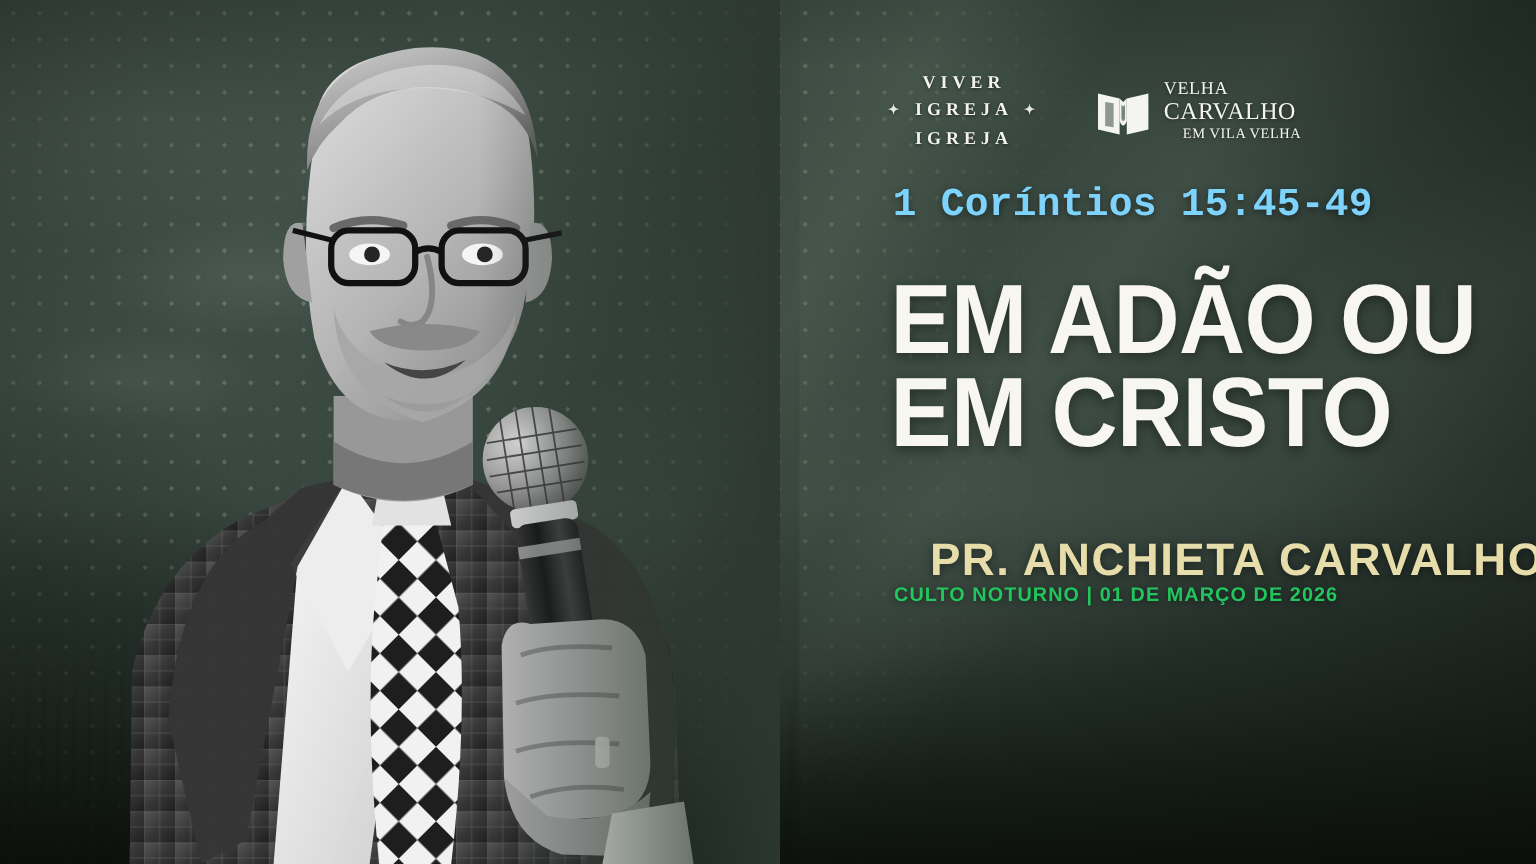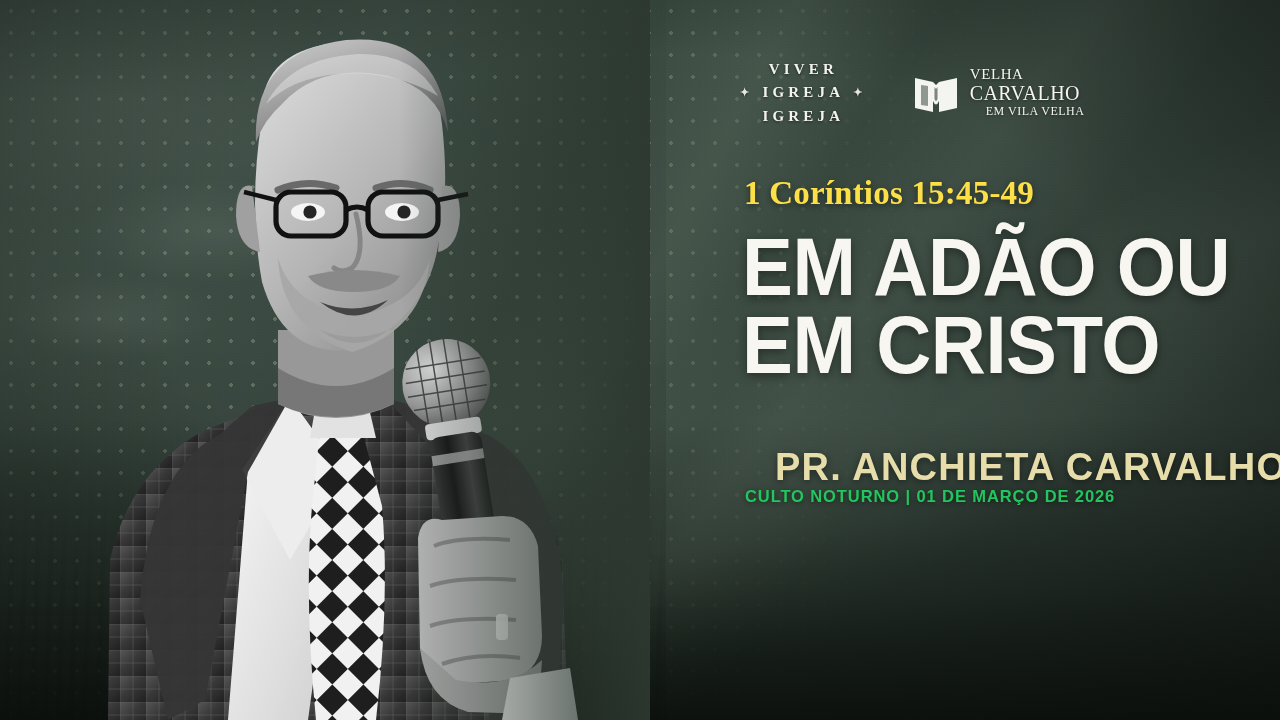--- a/index.html
+++ b/index.html
@@ -120,23 +120,23 @@
     color:#f4f4f0;
     font-family:"Liberation Serif", serif;
     text-shadow:0 1px 3px rgba(0,0,0,0.45);
   }
   .logo-l1{ font-size:15px; letter-spacing:0.6px; line-height:1.05; }
   .logo-l2{ font-size:20px; letter-spacing:0.4px; line-height:1.08; }
   .logo-l3{ font-size:12px; letter-spacing:0.5px; line-height:1.2;margin-left:16px; }
 
   
   .reference{
-    position:absolute; top:175px; left:8px;
-    color:#fde047;
-    font-family:Liberation Serif, serif;
+    position:absolute; top:152px; left:8px;
+    color:#7dd3fc;
+    font-family:Liberation Mono, monospace;
     font-weight:700;
     font-size:33px; letter-spacing:0.2px;
     text-shadow:0 2px 6px rgba(0,0,0,0.45);
     white-space:nowrap;
   }
 
   
   .title{
     position:absolute; top:228px; left:6px;
     color:#f7f6f1;

